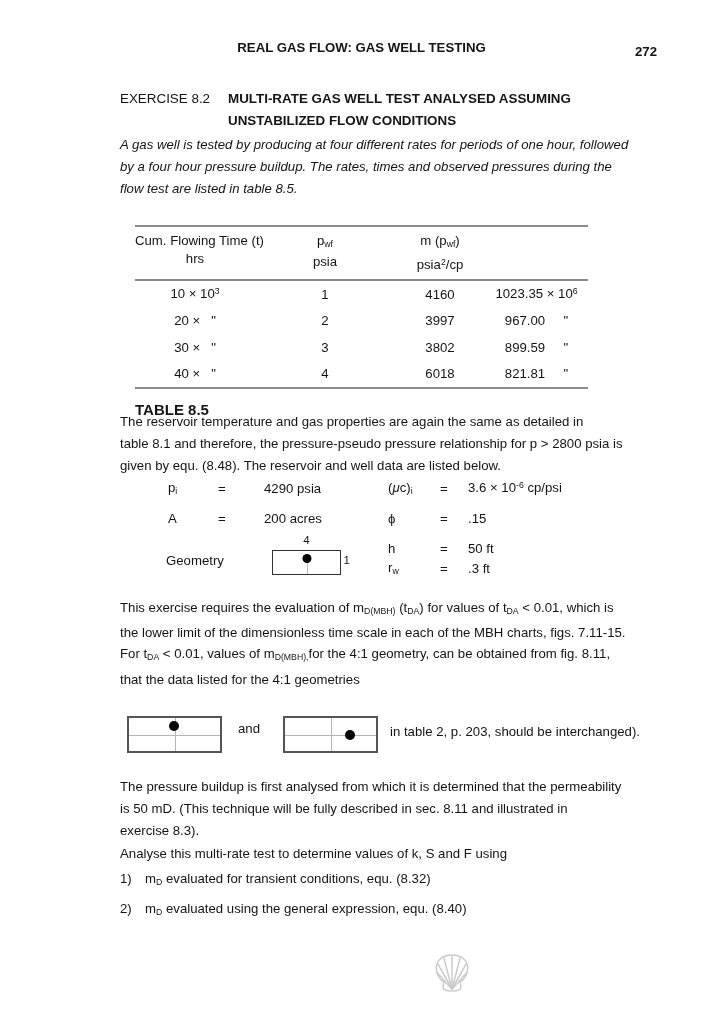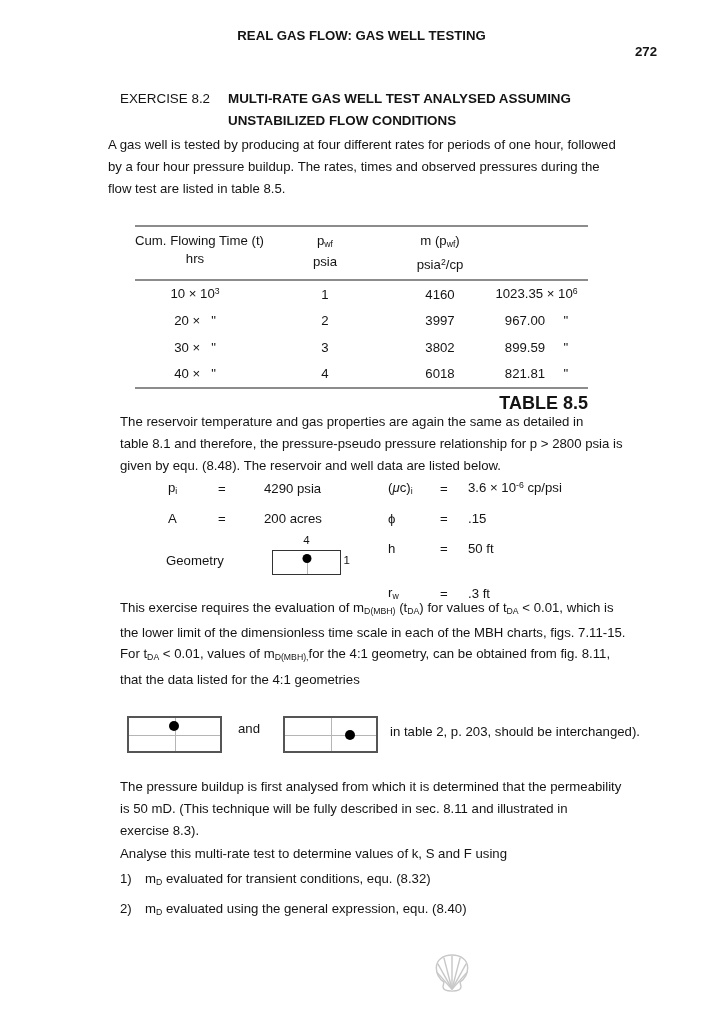--- a/index.html
+++ b/index.html
@@ -5,35 +5,35 @@
   html,body{margin:0;padding:0;background:#e8e8e8;}
   .page{
     position:relative;width:723px;height:1024px;margin:0 auto;background:#ffffff;
     font-family:"Liberation Sans","DejaVu Sans",sans-serif;color:#141414;overflow:hidden;
   }
   .abs{position:absolute;}
   .pline{white-space:nowrap;font-size:13.2px;line-height:22px;}
   sub{font-size:0.66em;vertical-align:-0.28em;}
   sup{font-size:0.66em;vertical-align:0.5em;}
   
-  .hdr-title{left:0;right:0;top:28px;text-align:center;font-weight:bold;font-size:13.2px;}
+  .hdr-title{left:0;right:0;top:40px;text-align:center;font-weight:bold;font-size:13.2px;}
   .hdr-num{right:66px;top:44px;font-weight:bold;font-size:13.2px;}
   
   .ex{left:120px;top:88px;display:flex;}
   .ex .exlabel{width:108px;font-weight:normal;font-size:13.4px;line-height:22px;}
   .ex .pline{font-weight:bold;font-size:13.4px;}
   
   .tbl{left:135px;top:225px;width:453px;}
   .rule{height:2px;background:#8c8c8c;}
   .trow{display:grid;grid-template-columns:120px 140px 90px 103px;}
   .tcell{text-align:center;font-size:13.2px;white-space:nowrap;}
   .thead{padding:5px 0 4px 0;}
   .thead .tcell{line-height:18px;}
   .drow{height:26.5px;align-items:center;}
-  .tcap{margin-top:4px;text-align:right;font-weight:bold;font-size:18px;}
+  .tcap{margin-top:12px;text-align:left;font-weight:bold;font-size:15px;}
   
   .dl-left{display:grid;grid-template-columns:50px 46px 126px;font-size:13.2px;height:22px;align-items:center;}
   .dl-left .val{text-align:left;white-space:nowrap;}
   .dl-right{display:grid;grid-template-columns:52px 28px 160px;font-size:13.2px;height:22px;align-items:center;}
   .dl-right .val{white-space:nowrap;}
   
   .geo{left:272px;top:550px;width:67px;height:23px;border:1.5px solid #333;}
   .geo-top{position:absolute;left:0;right:0;top:-17px;text-align:center;font-size:11.5px;}
   .geo-right{position:absolute;right:-10px;top:3px;font-size:11.5px;}
   .geo-stem{position:absolute;left:50%;top:6px;bottom:0;width:1px;background:#b5b5b5;}
@@ -58,21 +58,21 @@
   <div class="abs hdr-num">272</div>
 
   <div class="abs ex">
     <div class="exlabel">EXERCISE 8.2</div>
     <div>
       <div class="pline">MULTI-RATE GAS WELL TEST ANALYSED ASSUMING</div>
       <div class="pline">UNSTABILIZED FLOW CONDITIONS</div>
     </div>
   </div>
 
-  <div class="abs" style="left:108px;top:134px;">
+  <div class="abs" style="left:120px;top:134px;font-style:italic;">
     <div class="pline">A gas well is tested by producing at four different rates for periods of one hour, followed</div>
     <div class="pline">by a four hour pressure buildup. The rates, times and observed pressures during the</div>
     <div class="pline">flow test are listed in table 8.5.</div>
   </div>
 
   <div class="abs tbl">
     <div class="rule"></div>
     <div class="trow thead">
       <div class="tcell">
         <div><span>Cum. Flowing Time (t)</span></div>
@@ -150,21 +150,21 @@
   <div class="abs dl-right" style="left:388px;top:507px;">
     <div>ϕ</div>
     <div>=</div>
     <div class="val">.15</div>
   </div>
   <div class="abs dl-right" style="left:388px;top:537px;">
     <div>h</div>
     <div>=</div>
     <div class="val">50 ft</div>
   </div>
-  <div class="abs dl-right" style="left:388px;top:582px;">
+  <div class="abs dl-right" style="left:388px;top:557px;">
     <div><span>r</span><sub>w</sub></div>
     <div>=</div>
     <div class="val">.3 ft</div>
   </div>
 
   <div class="abs" style="left:120px;top:597px;">
     <div class="pline" style="line-height:21px;"><span>This exercise requires the evaluation of m</span><sub>D(MBH)</sub><span> (t</span><sub>DA</sub><span>) for values of t</span><sub>DA</sub><span> &lt; 0.01, which is</span></div>
     <div class="pline" style="line-height:21px;"><span>the lower limit of the dimensionless time scale in each of the MBH charts, figs. 7.11-15.</span></div>
     <div class="pline" style="line-height:21px;"><span>For t</span><sub>DA</sub><span> &lt; 0.01, values of m</span><sub>D(MBH),</sub><span>for the 4:1 geometry, can be obtained from fig. 8.11,</span></div>
     <div class="pline" style="line-height:21px;"><span>that the data listed for the 4:1 geometries</span></div>

